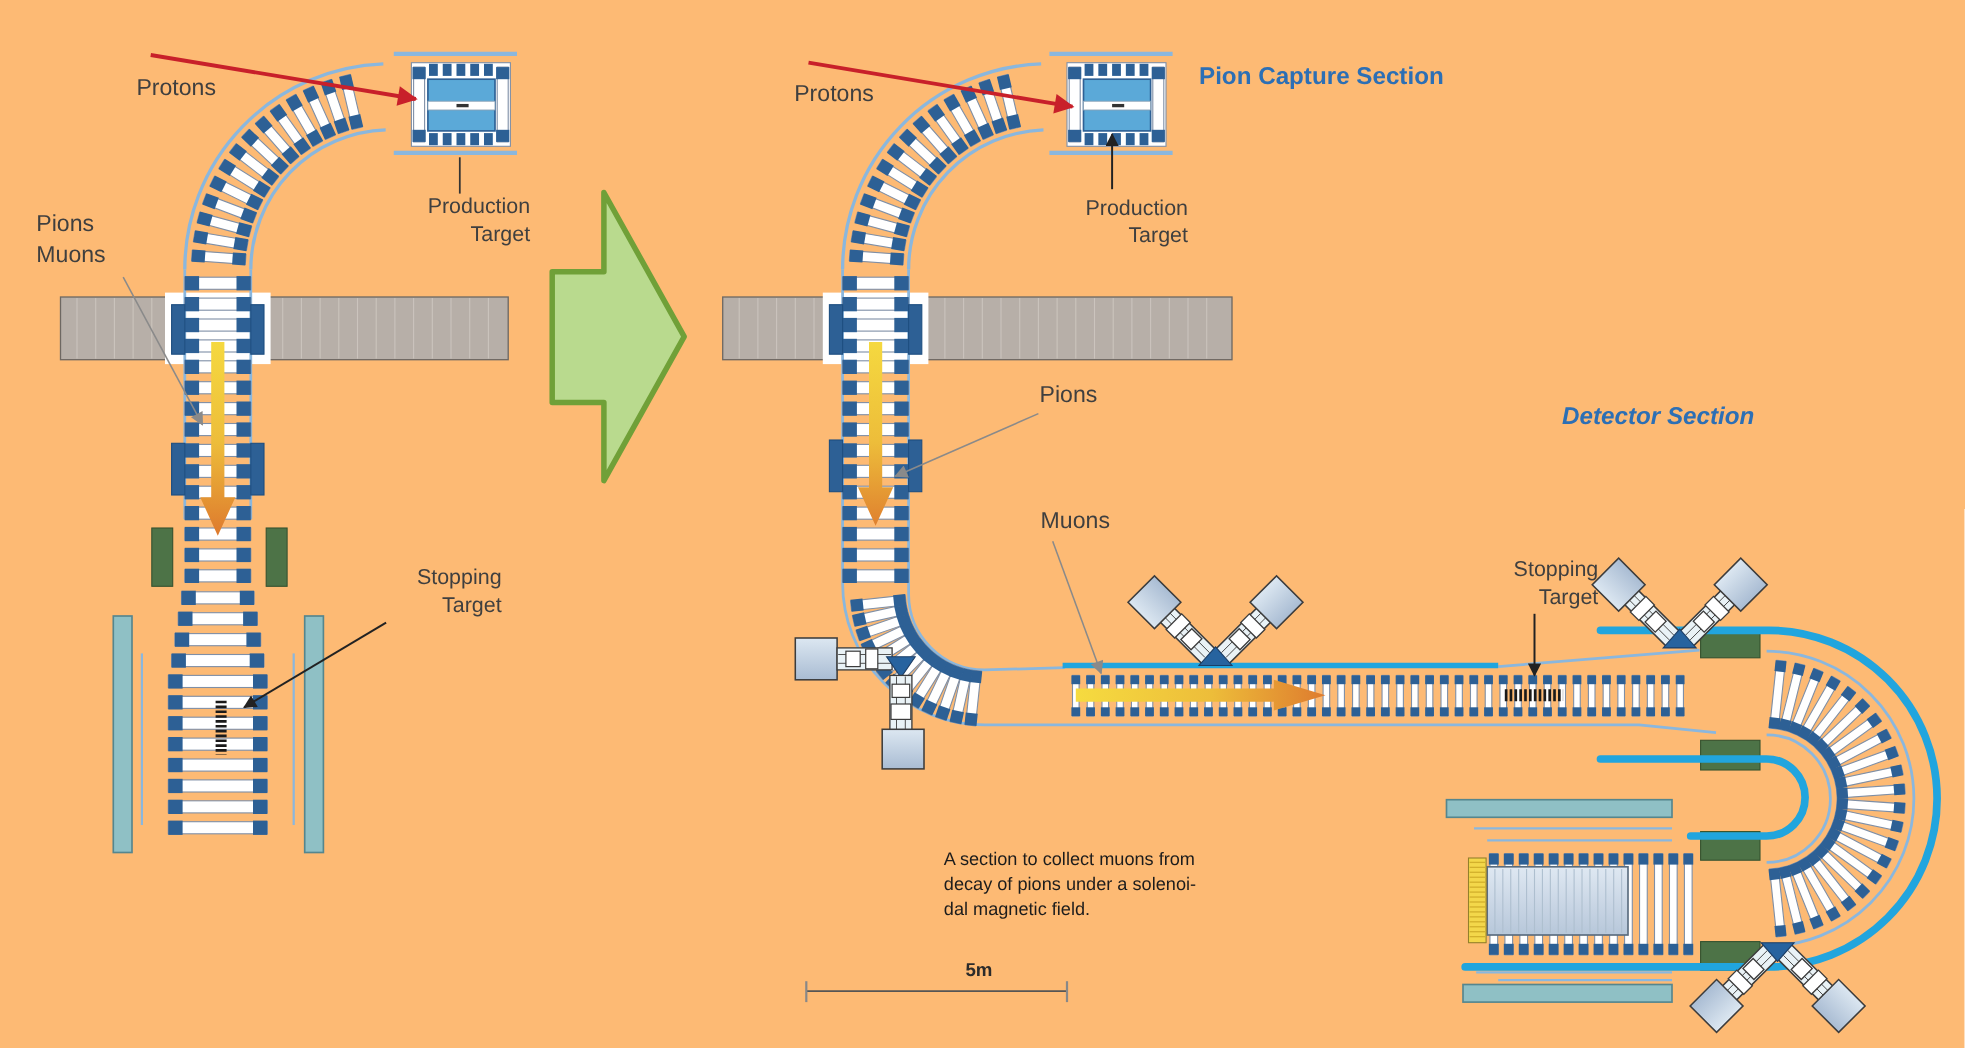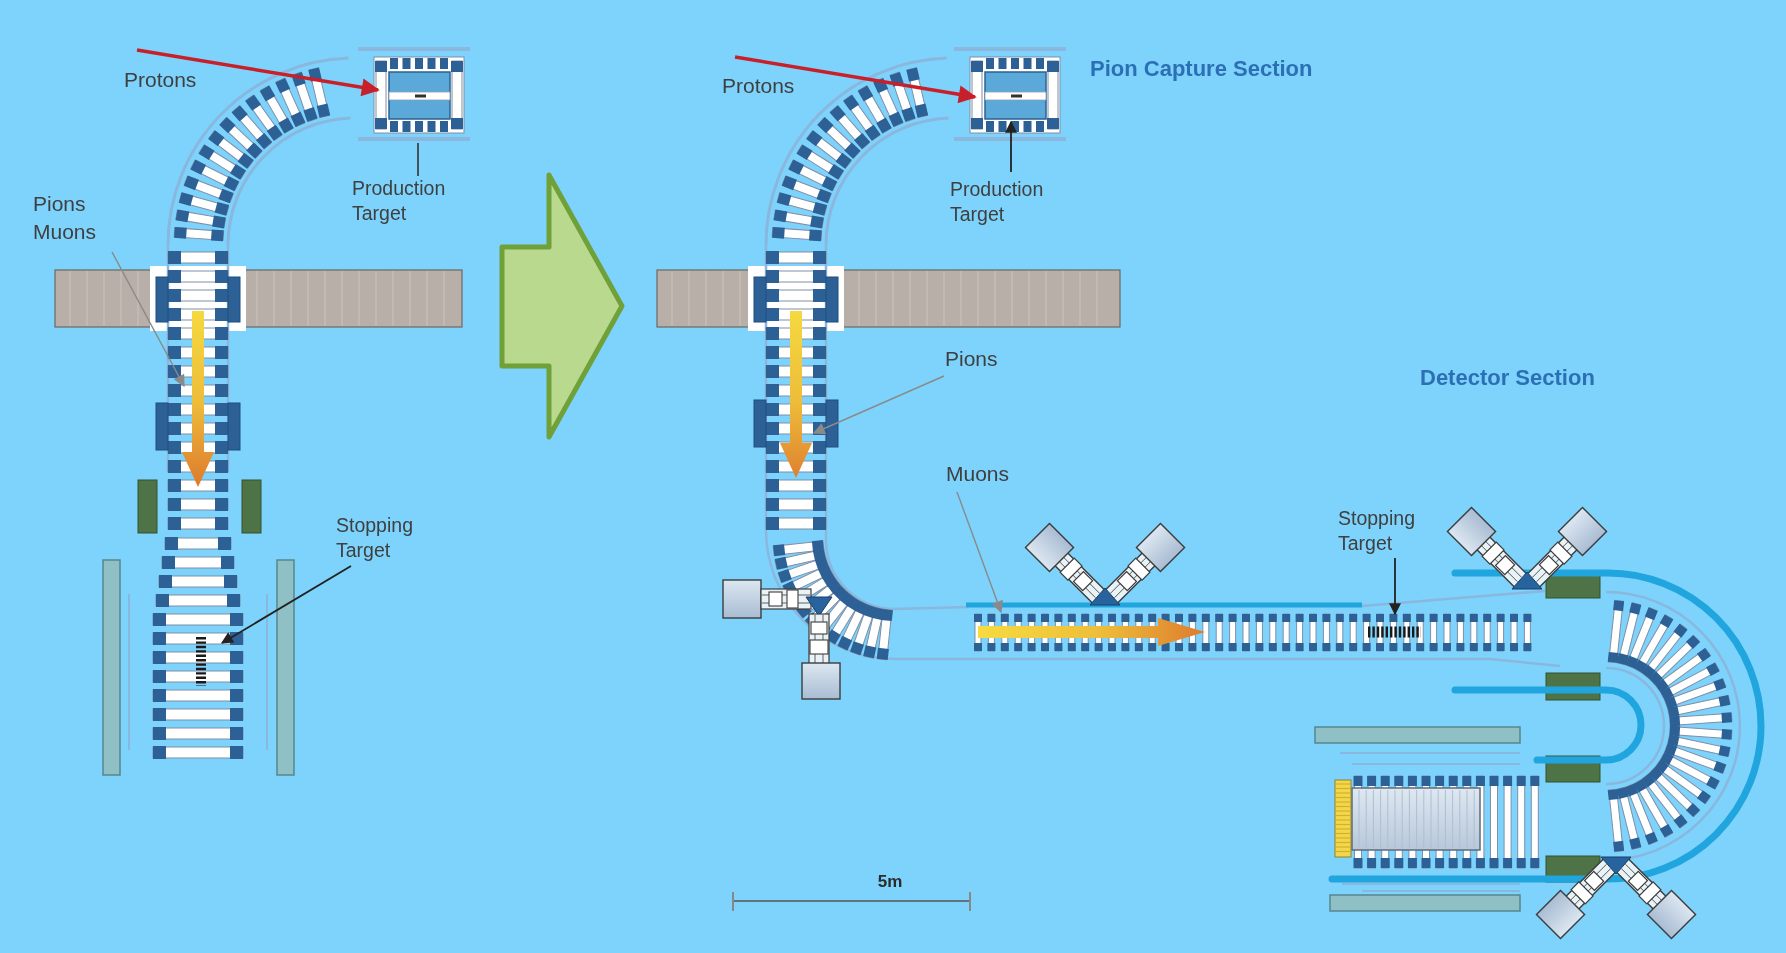--- a/index.html
+++ b/index.html
@@ -1,20 +1,20 @@
 <!DOCTYPE html>
 <html><head>
 <meta charset="utf-8">
 <style>
   html,body{margin:0;padding:0;background:#ffffff;}
-  .canvas{position:relative;width:1786px;height:953px;background:#7dd3fc;overflow:hidden;
+  .canvas{position:relative;width:1786px;height:953px;background:#fdba74;overflow:hidden;
           font-family:"Liberation Sans",sans-serif;}
   svg{position:absolute;left:0;top:0;}
   .label{position:absolute;font-size:21px;color:#3f3f3f;white-space:pre-line;line-height:1.32;}
-  .ctr{text-align:left;}
+  .ctr{text-align:right;}
   .tgt{font-size:19.5px;line-height:25px;}
   .sec-title{position:absolute;font-size:22px;font-weight:bold;color:#2c6fb5;white-space:pre-line;line-height:1.25;}
   .sec-body{position:absolute;font-size:16.5px;color:#1c1c1c;white-space:pre-line;line-height:1.4;}
   .scale{position:absolute;font-size:17px;font-weight:bold;color:#2b2b2b;}
 </style>
 </head>
 <body>
 
 <div class="canvas">
   <svg id="diagram-svg" width="1786" height="953" viewBox="0 0 1786 953">
@@ -977,14 +977,17 @@
   <div class="label" style="left: 722px; top: 72px; color: rgb(63, 63, 63);">Protons</div>
   <div class="label ctr tgt" style="left: 950px; top: 177px; width: 130px; color: rgb(63, 63, 63);">Production
 Target</div>
   <div class="label" style="left: 945px; top: 345px; color: rgb(63, 63, 63);">Pions</div>
   <div class="label" style="left: 946px; top: 460px; color: rgb(63, 63, 63);">Muons</div>
   <div class="label ctr tgt" style="left: 1338px; top: 506px; width: 115px; color: rgb(63, 63, 63);">Stopping
 Target</div>
   <div class="scale" style="left:860px;top:872px;width:60px;text-align:center;">5m</div>
 
   <div class="sec-title" style="left: 1090px; top: 55px; color: rgb(44, 111, 181);">Pion Capture Section</div>
-  <div class="sec-title" style="left: 1420px; top: 364px; color: rgb(44, 111, 181);">Detector Section</div>
+  <div class="sec-body" style="left:858px;top:770px;width:310px;">A section to collect muons from
+decay of pions under a solenoi-
+dal magnetic field.</div>
+  <div class="sec-title" style="left: 1420px; top: 364px; color: rgb(44, 111, 181); font-style: italic;">Detector Section</div>
 </div>
 
 </body></html>

